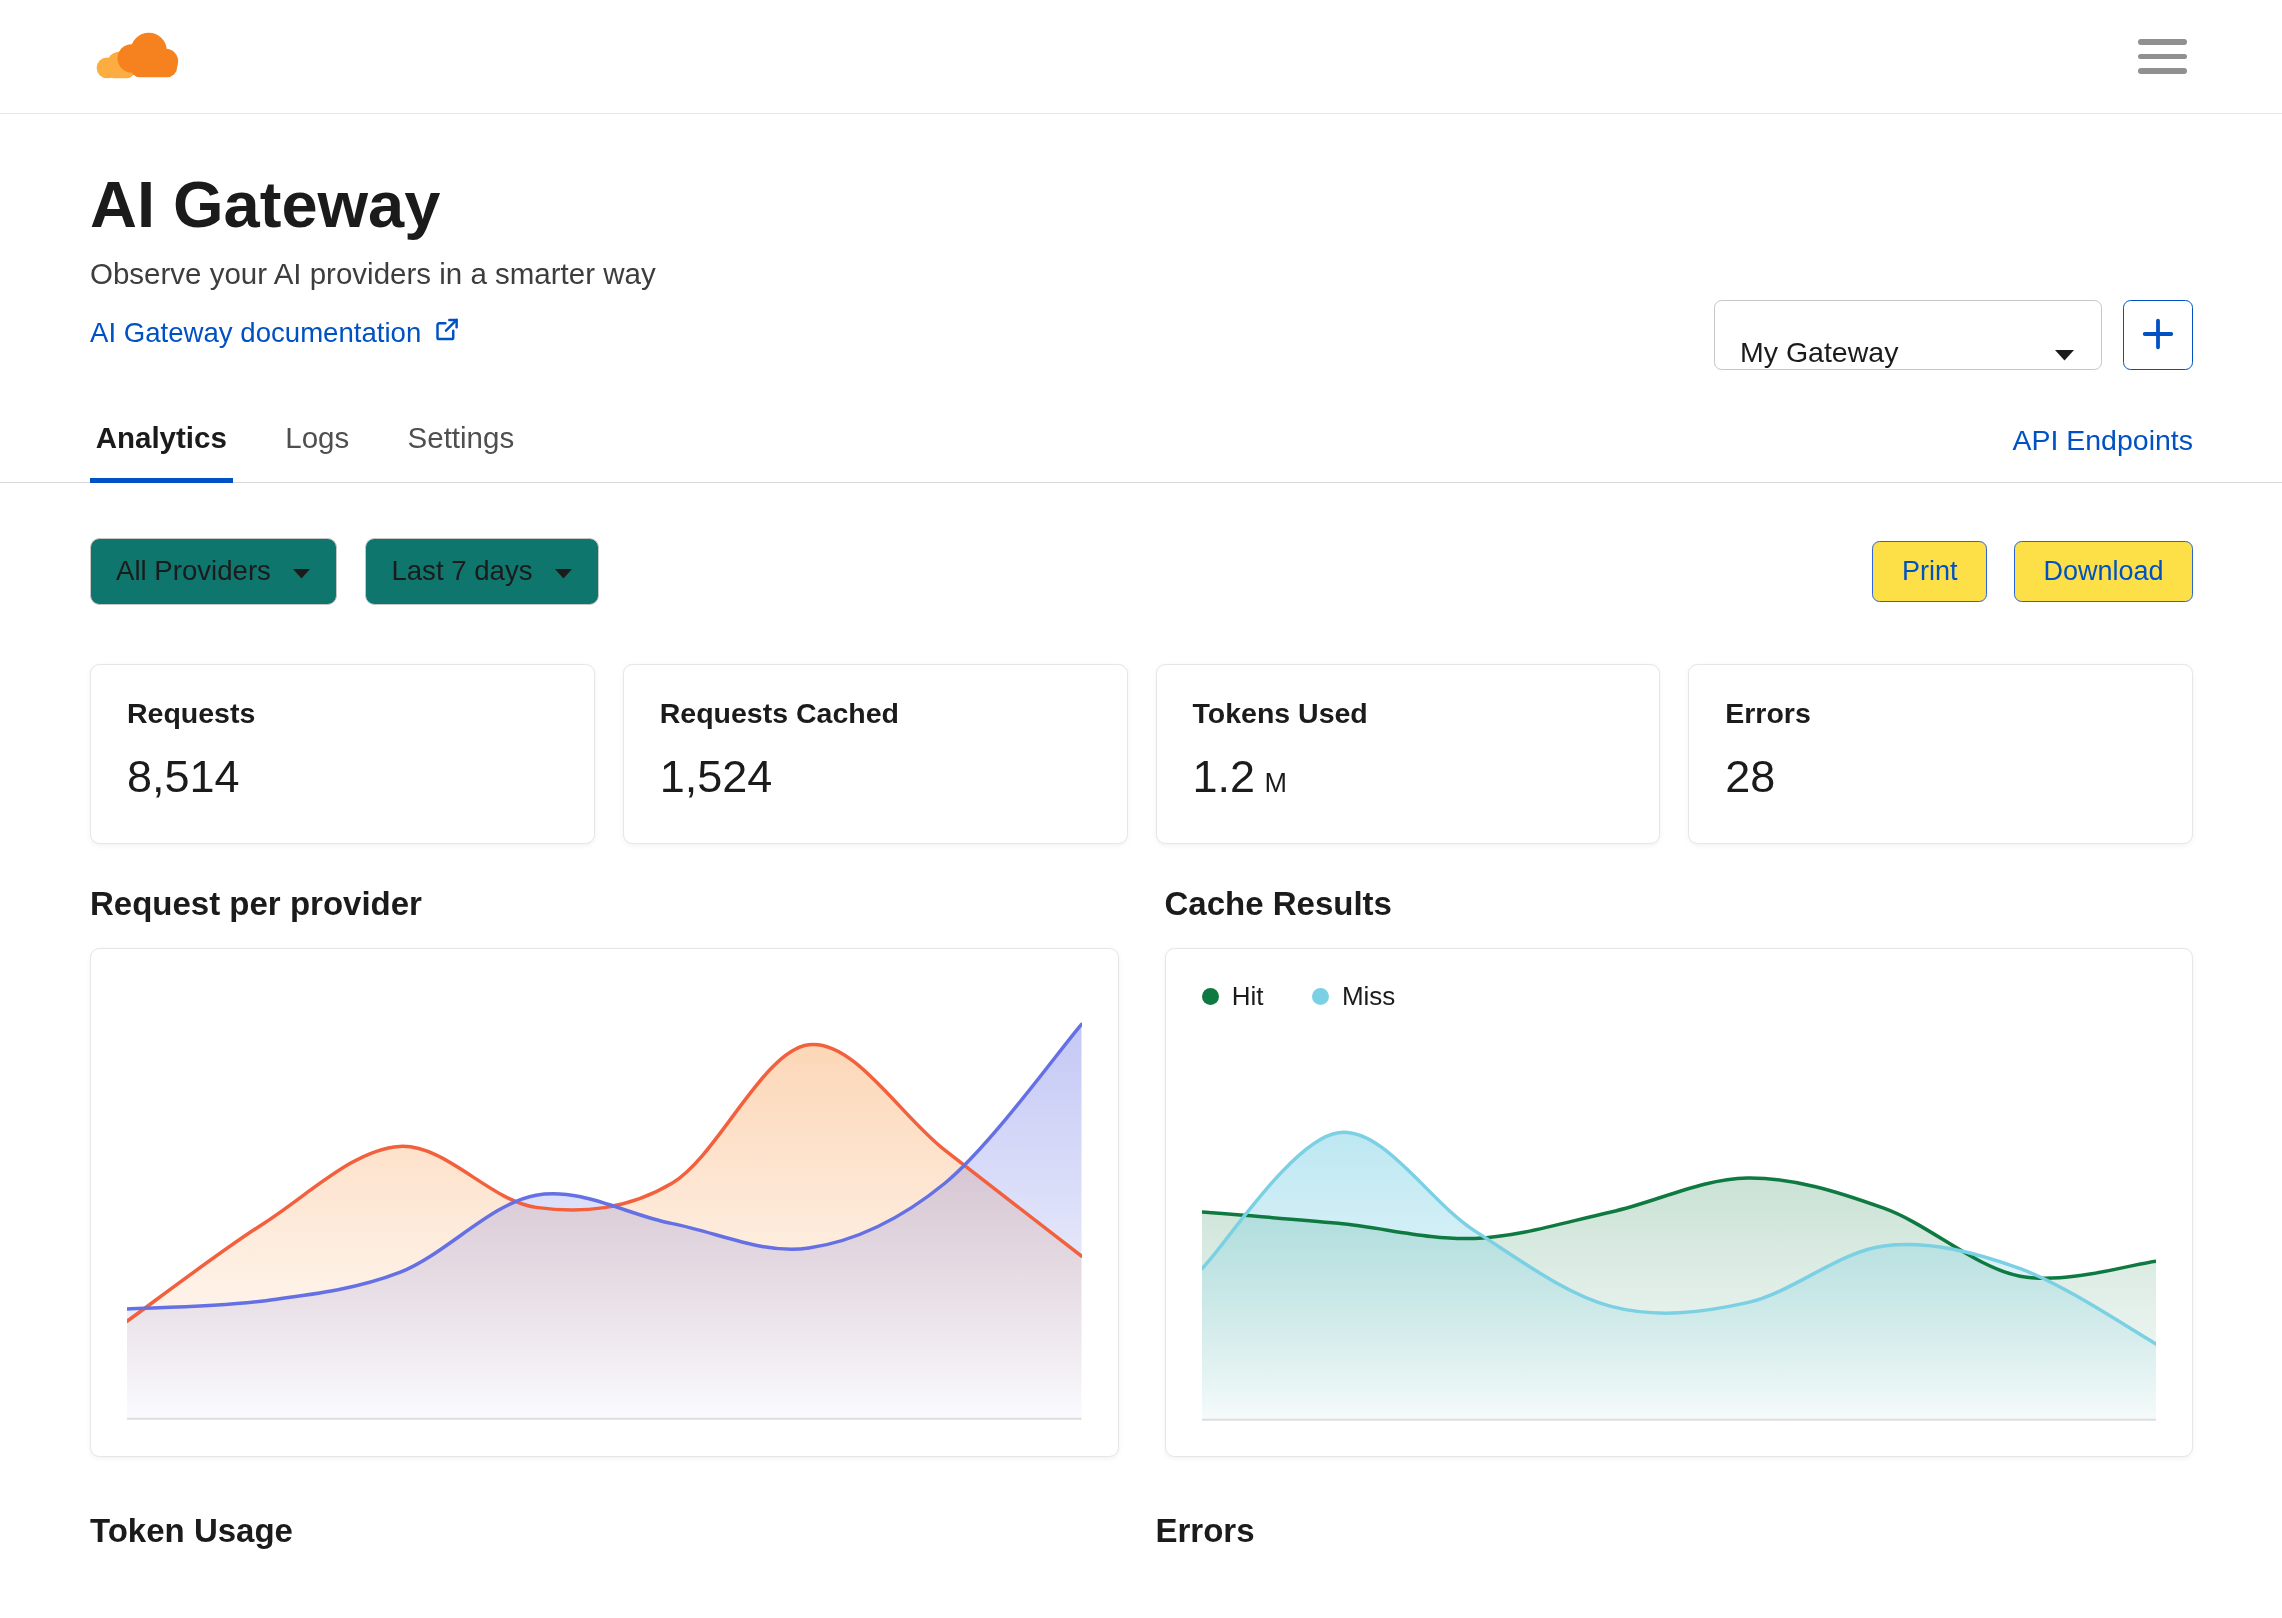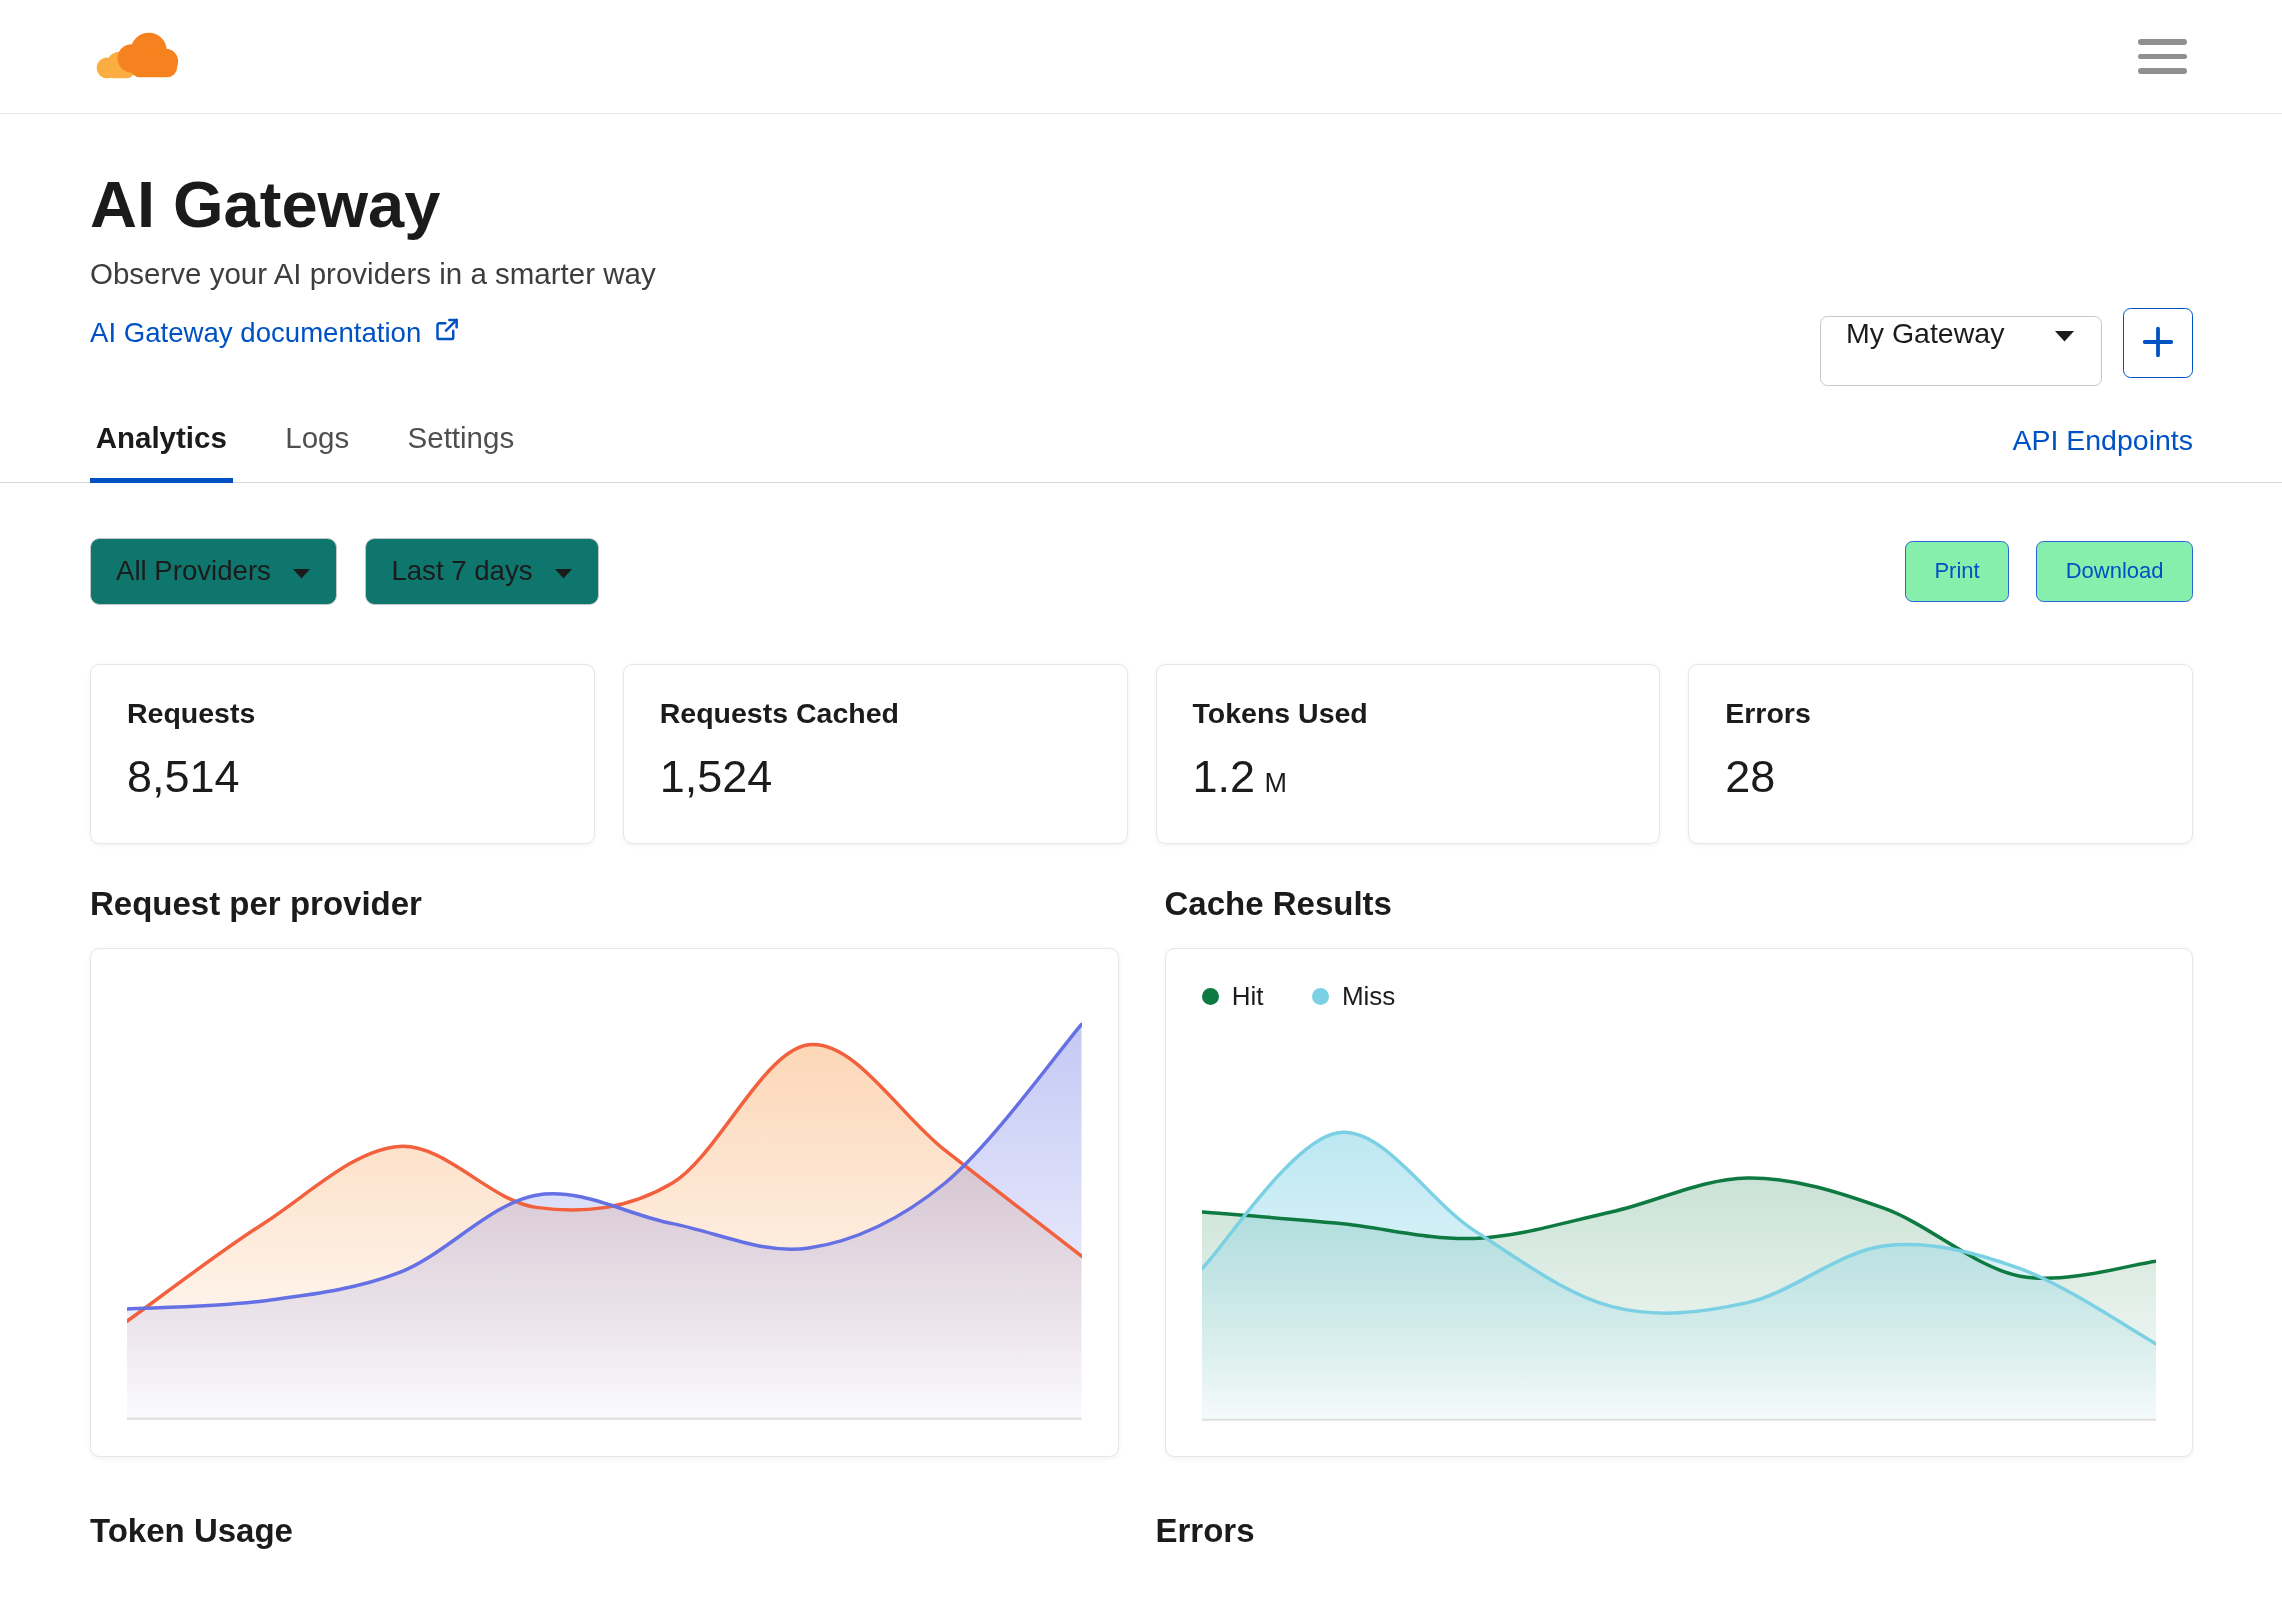--- a/index.html
+++ b/index.html
@@ -12,23 +12,23 @@
   .hamburger { display:flex; flex-direction:column; gap:8.6px; cursor:pointer; padding:5.7px; }
   .hamburger span { width:49px; height:5.7px; background:#909090; border-radius:2.9px; }
 
   
   .header { padding:53px 90px 0; position:relative; }
   .page-title { font-size:65px; font-weight:bold; color:#1b1b1b; }
   .subtitle { font-size:29.5px; color:#3d3d3d; margin-top:15px; }
   .doclink { margin-top:25px; display:inline-flex; align-items:center; gap:11.4px;
     color:#0051c3; font-size:27.6px; cursor:pointer; }
   .header-actions { position:absolute; right:90px; top:186px; display:flex; gap:21px; align-items:center; }
-  .select-box { width:282px; height:70px; border:1.9px solid #c6c6c6; border-radius:7.6px;
-    background:#fff; display:flex; align-items:flex-start; justify-content:space-between;
-    padding:0 25px; font-size:28.5px; cursor:pointer;margin-top:16px; }
+  .select-box { width:388px; height:70px; border:1.9px solid #c6c6c6; border-radius:7.6px;
+    background:#fff; display:flex; align-items:flex-end; justify-content:space-between;
+    padding:0 25px; font-size:28.5px; cursor:pointer; }
   .add-btn { width:70px; height:70px; border:1.9px solid #0051c3; border-radius:7.6px;
     background:#fff; display:flex; align-items:center; justify-content:center; cursor:pointer; }
 
   
   .tabs-row { margin-top:61px; border-bottom:1.9px solid #d9d9d9; padding:0 90px;
     display:flex; align-items:flex-end; justify-content:space-between; }
   .tabs { display:flex; gap:47px; }
   .tab { font-size:29.5px; color:#4f4f4f; padding:9.5px 5.7px 27px; cursor:pointer; position:relative; }
   .tab.active { color:#1b1b1b; font-weight:600; }
   .tab.active::after { content:""; position:absolute; left:0; right:0; bottom:-1.9px;
@@ -36,22 +36,22 @@
   .api-link { font-size:28.5px; color:#0051c3; padding-bottom:25px; cursor:pointer; }
 
   
   .filters-row { padding:0 90px; margin-top:55px; display:flex;
     justify-content:space-between; align-items:center; }
   .filter-group { display:flex; gap:28.5px; }
   .dropdown-btn { height:67px; border:1.9px solid #c6c6c6; border-radius:9.5px; background:#0f766e;
     display:flex; align-items:center; gap:21px; padding:0 25px; font-size:27.6px;
     color:#1b1b1b; cursor:pointer; }
   .action-group { display:flex; gap:27px; }
-  .outline-btn { height:61px; border:1.9px solid #2b64d9; border-radius:7.6px; background:#86efac;
-    color:#0051c3; font-size:22px; padding:0 28.5px; display:flex; align-items:center; cursor:pointer; }
+  .outline-btn { height:61px; border:1.9px solid #2b64d9; border-radius:7.6px; background:#fde047;
+    color:#0051c3; font-size:27px; padding:0 28.5px; display:flex; align-items:center; cursor:pointer; }
 
   
   .stats-row { padding:0 90px; margin-top:59px; display:flex; gap:28px; }
   .stat-card { flex:1; background:#fff; border:1.9px solid #e6e6e6; border-radius:9.5px;
     box-shadow:0 1.9px 5.7px rgba(0,0,0,0.05); padding:32px 36px 40px; }
   .stat-label { font-size:28.5px; font-weight:bold; }
   .stat-value { font-size:45px; margin-top:21px; display:flex; align-items:baseline; gap:9.5px; }
   .stat-suffix { font-size:27px; }
 
   

